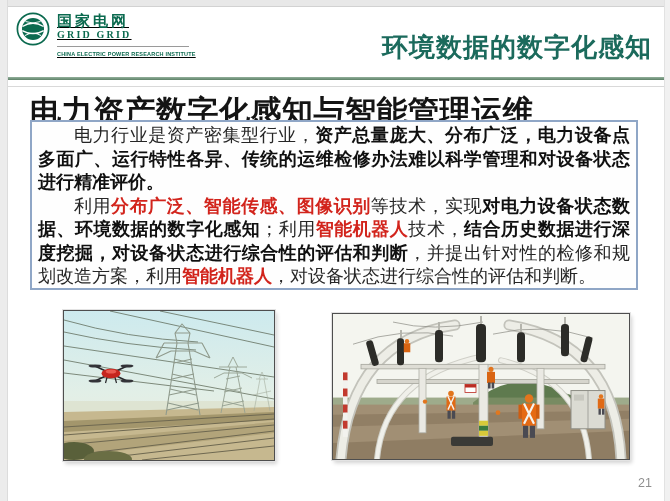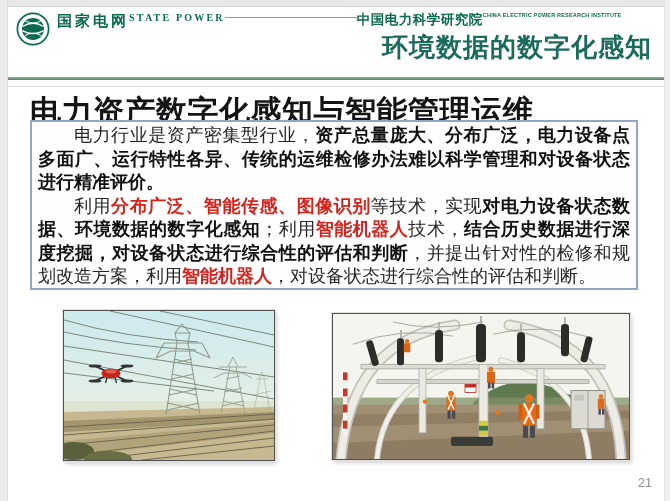--- a/index.html
+++ b/index.html
@@ -15,21 +15,21 @@
        font-family:"Liberation Sans","DejaVu Sans",sans-serif;}
 
   
   .frame-top{position:absolute;left:0;top:0;right:0;height:6px;background:#e8e8e8;border-bottom:1px solid #d2d2d2;z-index:6;}
   .frame-left{position:absolute;left:0;top:0;bottom:0;width:7px;background:#ececec;border-right:1px solid #dcdcdc;z-index:6;}
   .frame-right{position:absolute;right:0;top:0;bottom:0;width:5px;background:#f1f1f1;border-left:1px solid #e2e2e2;z-index:6;}
 
   
   .logo{position:absolute;left:16px;top:12px;display:flex;gap:7px;align-items:flex-start;}
   .globe{width:34px;height:34px;flex:0 0 auto;}
-  .logo-text{display:flex;flex-direction:row;}
+  .logo-text{display:flex;flex-direction:column;text-decoration:underline;}
   .brand-cn{font-size:15px;font-weight:bold;color:var(--brand-green);letter-spacing:3px;line-height:17px;}
   .brand-en{font-family:"Liberation Serif","DejaVu Serif",serif;font-size:10px;font-weight:bold;color:var(--brand-green);letter-spacing:2.2px;line-height:12px;}
   .logo-divider{width:132px;height:1px;background:#9a9a9a;margin:5px 0 4px;}
   .org-cn{font-size:13.5px;font-weight:bold;color:var(--brand-green);letter-spacing:0.5px;line-height:15px;}
   .org-en{font-size:5.5px;font-weight:bold;color:var(--brand-green);letter-spacing:0.2px;line-height:7px;}
 
   .slide-title{position:absolute;right:18px;top:30px;margin:0;font-size:26px;font-weight:bold;
                color:var(--title-teal);letter-spacing:1px;white-space:nowrap;}
 
   .green-rule{position:absolute;left:7px;right:5px;top:77px;height:3px;
@@ -67,23 +67,22 @@
     <svg class="globe" viewBox="0 0 34 34">
       <circle cx="17" cy="17" r="15.6" fill="#ffffff" stroke="#0b6a4f" stroke-width="1.7"></circle>
       <circle cx="17" cy="17" r="11" fill="#0b6a4f"></circle>
       <path d="M6.5,14.5 Q17,8 27.5,14.5" stroke="#ffffff" stroke-width="1.3" fill="none"></path>
       <path d="M6.3,18.6 Q17,24.8 27.7,18.6" stroke="#ffffff" stroke-width="1.3" fill="none"></path>
       <path d="M9,23.5 Q17,18.8 25,23.5" stroke="#ffffff" stroke-width="1" fill="none"></path>
       <path d="M9.5,9.5 Q17,12.5 24.5,9.5" stroke="#ffffff" stroke-width="0.9" fill="none"></path>
     </svg>
     <div class="logo-text">
       <div class="brand-cn">国家电网</div>
-      <div class="brand-en">STATE POWER</div>
+      <div class="brand-en">GRID GRID</div>
       <div class="logo-divider"></div>
-      <div class="org-cn">中国电力科学研究院</div>
       <div class="org-en">CHINA ELECTRIC POWER RESEARCH INSTITUTE</div>
     </div>
   </div>
   <h1 class="slide-title">环境数据的数字化感知</h1>
 </header>
 
 <div class="green-rule"></div>
 <div class="gray-rule"></div>
 
 <h2 class="section-heading">电力资产数字化感知与智能管理运维</h2>

